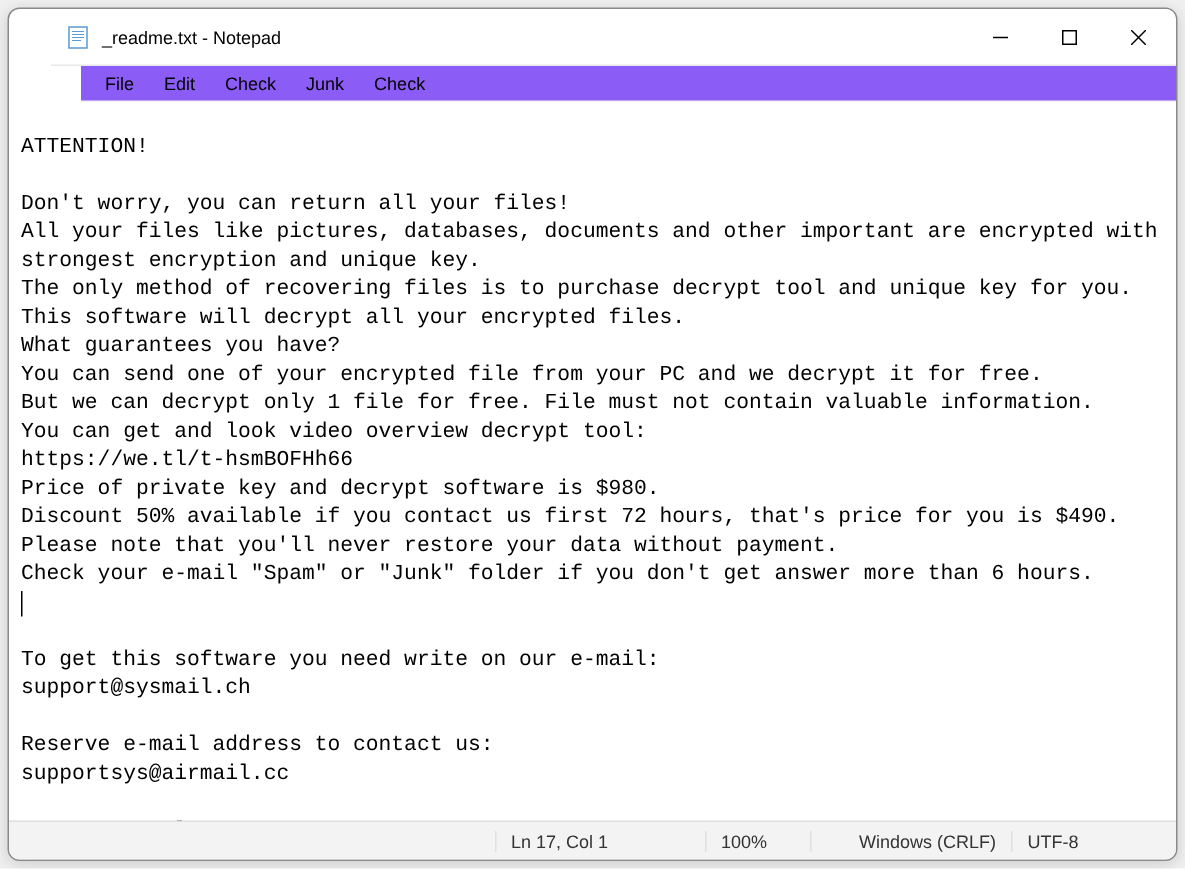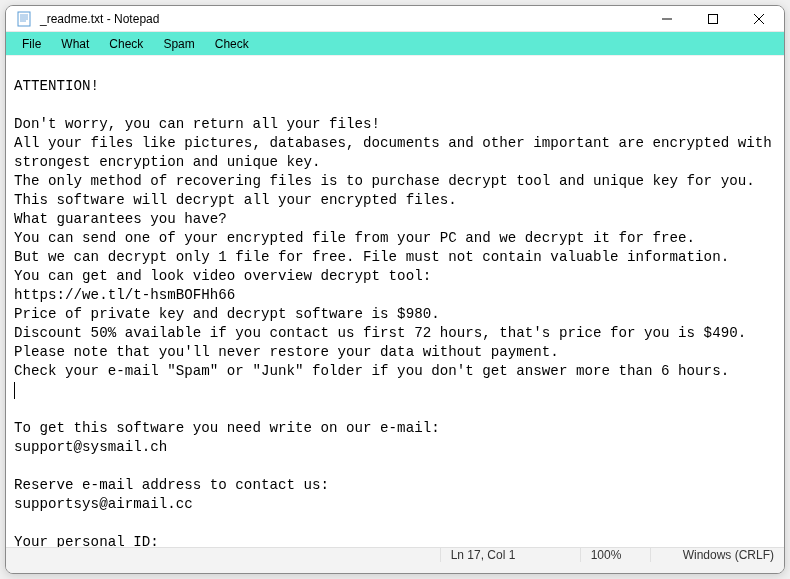--- a/index.html
+++ b/index.html
@@ -19,26 +19,27 @@
       height: 569px;
       background: #ffffff;
       border: 1px solid #8a8a8a;
       border-radius: 8px;
       overflow: hidden;
       display: flex;
       flex-direction: column;
       box-shadow: 0 2px 10px rgba(0,0,0,0.15);
     }
     .titlebar {
-      height: 26px;
+      height: 38px;
       display: flex;
       align-items: center;
       padding: 0 2px 0 10px;
       background: #ffffff;
       border-bottom: 1px solid #e8e8e8;
+      margin-left: 28px;
     }
     .title-icon {
       width: 16px;
       height: 16px;
       margin-right: 8px;
       flex-shrink: 0;
     }
     .title-text {
       font-size: 12px;
       color: #000;
@@ -55,23 +56,24 @@
       align-items: center;
       justify-content: center;
       cursor: pointer;
     }
     .win-btn svg { stroke: #000; stroke-width: 1; fill: none; }
     .menubar {
       height: 24px;
       display: flex;
       align-items: center;
       padding: 0 6px;
-      background: #5eead4;
+      background: #8b5cf6;
       border-bottom: 1px solid #f0f0f0;
       font-size: 12px;
+      margin-left: 48px;
     }
     .menu-item {
       padding: 2px 10px;
       cursor: pointer;
       color: #000;
     }
     .content {
       flex: 1;
       padding: 2px 8px;
       font-family: Consolas, "Courier New", monospace;
@@ -88,21 +90,21 @@
       position: absolute;
       width: 1px;
       height: 17px;
       background: #000;
       left: 8px;
       top: 307px;
     }
     .statusbar {
       height: 26px;
       display: flex;
-      align-items: flex-start;
+      align-items: center;
       background: #f3f3f3;
       border-top: 1px solid #e0e0e0;
       font-size: 12px;
       color: #333;
     }
     .status-cell {
       display: flex;
       align-items: center;
       padding: 0 10px;
       border-left: 1px solid #e0e0e0;
@@ -144,23 +146,23 @@
         <svg width="10" height="10" viewBox="0 0 10 10">
             <line x1="0" y1="0" x2="10" y2="10"></line>
             <line x1="10" y1="0" x2="0" y2="10"></line>
           </svg>
       </div>
     </div>
   </div>
 
   <div class="menubar">
     <span class="menu-item">File</span>
-    <span class="menu-item">What</span>
+    <span class="menu-item">Edit</span>
     <span class="menu-item">Check</span>
-    <span class="menu-item">Spam</span>
+    <span class="menu-item">Junk</span>
     <span class="menu-item">Check</span>
   </div>
 
   <div class="content"><span>ATTENTION!
 
 Don't worry, you can return all your files!
 All your files like pictures, databases, documents and other important are encrypted with strongest encryption and unique key.
 The only method of recovering files is to purchase decrypt tool and unique key for you.
 This software will decrypt all your encrypted files.
 What guarantees you have?
@@ -181,15 +183,16 @@
 supportsys@airmail.cc
 
 Your personal ID:
 0414JsfkjnsHtbiV4wekISVdQPxZjPeFd5YQsg3bDgulyoiwmN</span><span class="caret"></span></div>
 
   <div class="statusbar">
     <div class="status-cell status-spacer"></div>
     <div class="status-cell pos">Ln 17, Col 1</div>
     <div class="status-cell zoom">100%</div>
     <div class="status-cell le">Windows (CRLF)</div>
+    <div class="status-cell enc">UTF-8</div>
   </div>
 
 </div>
 
 </body></html>

